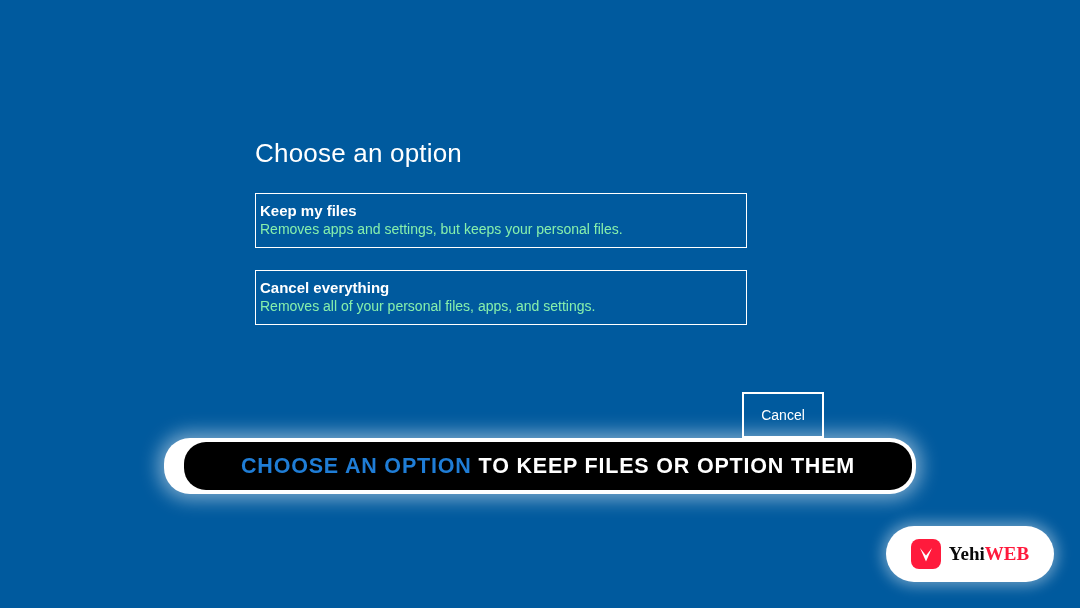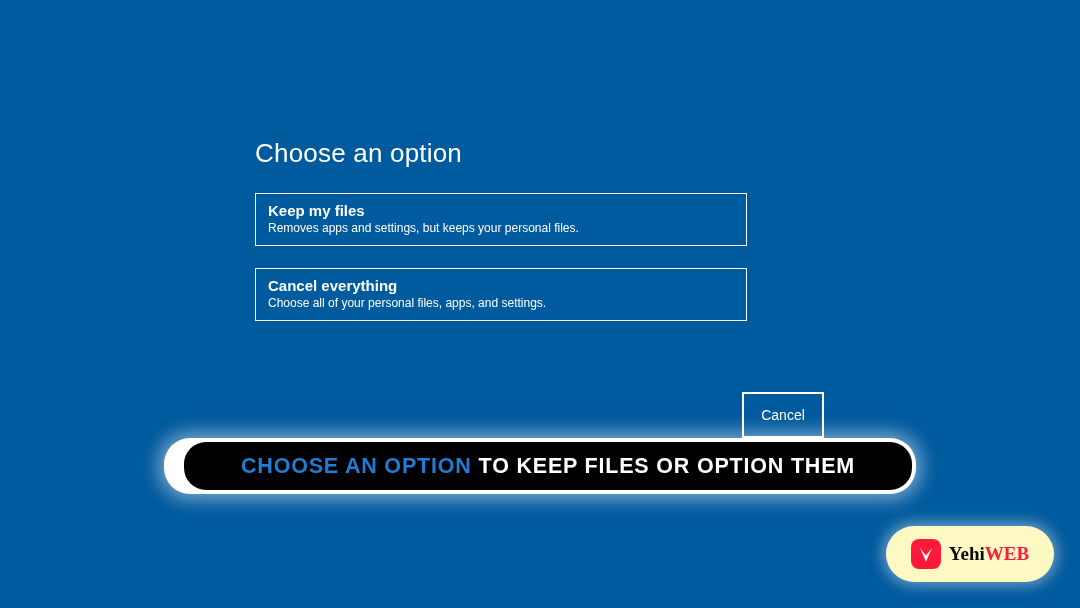--- a/index.html
+++ b/index.html
@@ -18,35 +18,35 @@
   }
   .dialog-title {
     font-size: 26px;
     font-weight: 300;
     letter-spacing: 0.2px;
     margin-bottom: 24px;
     color: #ffffff;
   }
   .option {
     border: 1px solid #ffffff;
-    padding: 8px 12px 10px 12px;
+    padding: 8px 12px 10px 4px;
     margin-bottom: 22px;
     width: 492px;
     cursor: pointer;
   }
   .option-title {
     font-size: 15px;
     font-weight: 600;
     color: #ffffff;
     margin-bottom: 2px;
   }
   .option-desc {
-    font-size: 12px;
+    font-size: 14px;
     font-weight: 400;
-    color: #ffffff;
+    color: #86efac;
   }
   .cancel-btn {
     position: absolute;
     left: 742px;
     top: 392px;
     width: 82px;
     height: 46px;
     background: #005a9e;
     border: 2px solid #ffffff;
     color: #ffffff;
@@ -86,21 +86,21 @@
   .banner .highlight {
     color: #1f7dd6;
     margin-right: 7px;
   }
   .watermark {
     position: absolute;
     right: 26px;
     bottom: 26px;
     width: 168px;
     height: 56px;
-    background: #fef9c3;
+    background: #ffffff;
     border-radius: 28px;
     box-shadow: 0 0 14px 4px rgba(255,255,255,0.4);
     display: flex;
     align-items: center;
     justify-content: center;
     gap: 8px;
   }
   .wm-icon {
     width: 30px;
     height: 30px;
@@ -125,21 +125,21 @@
 <div class="dialog">
   <h1 class="dialog-title">Choose an option</h1>
 
   <div class="option">
     <div class="option-title">Keep my files</div>
     <div class="option-desc">Removes apps and settings, but keeps your personal files.</div>
   </div>
 
   <div class="option">
     <div class="option-title">Cancel everything</div>
-    <div class="option-desc">Choose all of your personal files, apps, and settings.</div>
+    <div class="option-desc">Removes all of your personal files, apps, and settings.</div>
   </div>
 </div>
 
 <button class="cancel-btn">Cancel</button>
 
 <div class="banner-wrap">
   <div class="banner">
     <span class="highlight">CHOOSE AN OPTION</span>
     <span>TO KEEP FILES OR OPTION THEM</span>
   </div>

